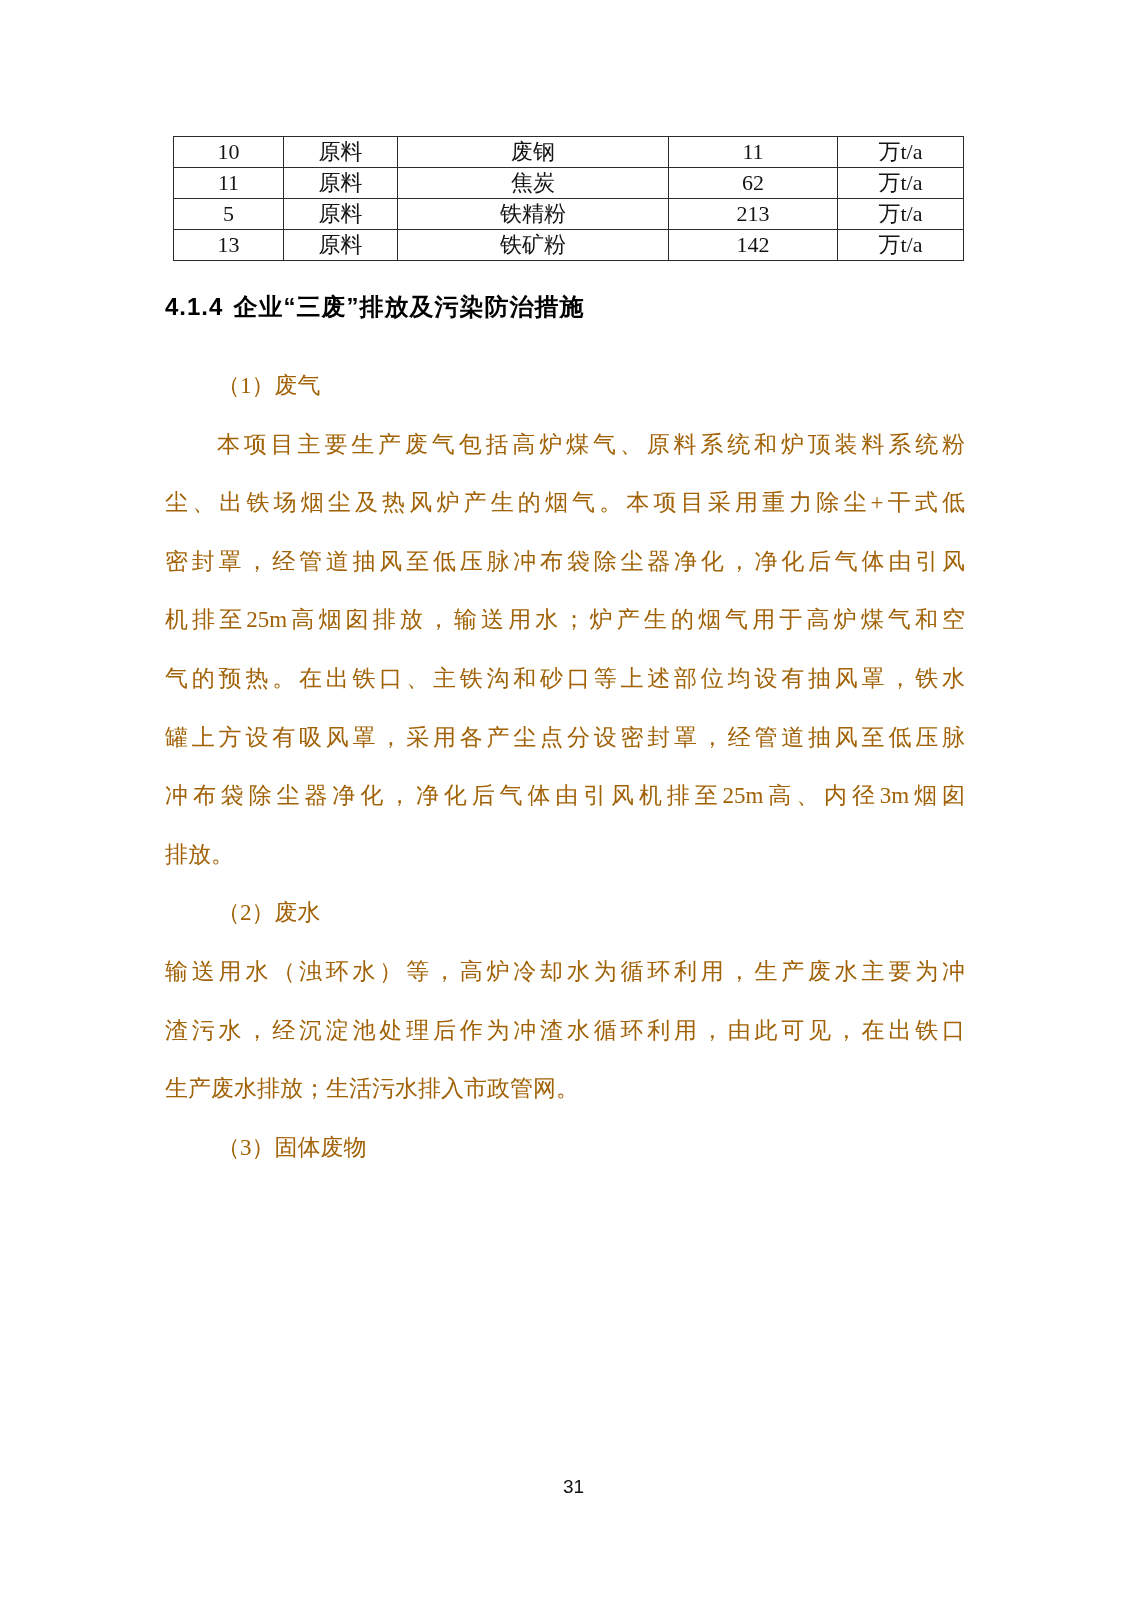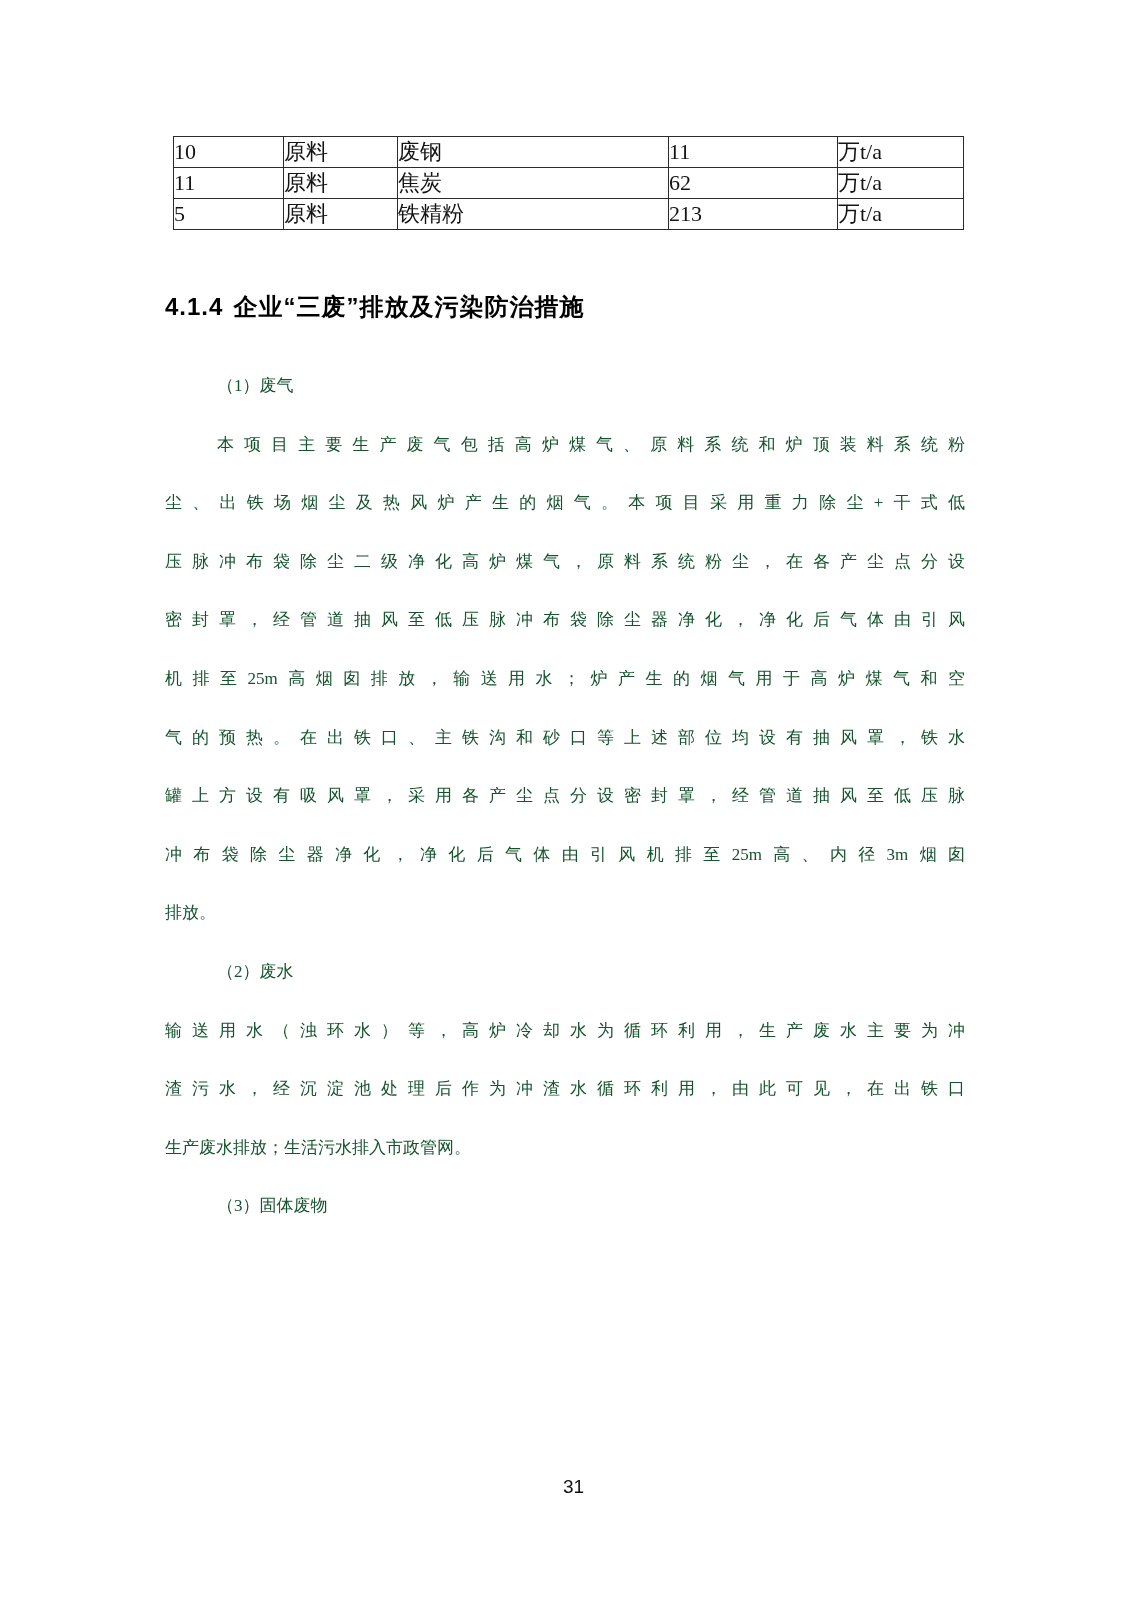--- a/index.html
+++ b/index.html
@@ -23,20 +23,21 @@
     width: 790px;
     border-collapse: collapse;
     table-layout: fixed;
     font-family: "Liberation Serif", "DejaVu Serif", serif;
     font-size: 22px;
     color: #141414;
   }
   table.materials td {
     border: 1px solid #2b2b2b;
     height: 29px;
+    text-align: center;
     vertical-align: middle;
     padding: 0;
     overflow: hidden;
     white-space: nowrap;
   }
   .heading {
     position: absolute;
     left: 165px;
     top: 291px;
     width: 820px;
@@ -45,22 +46,22 @@
     font-size: 24px;
     letter-spacing: 1px;
     color: #000000;
   }
   .heading .heading-number { margin-right: 10px; }
   .doc-body {
     position: absolute;
     left: 165px;
     top: 357px;
     width: 800px;
-    font-size: 17px;
-    color: #14532d;
+    font-size: 23px;
+    color: #a16207;
   }
   .doc-body .line {
     height: 58.6px;
     line-height: 58.6px;
     white-space: nowrap;
     overflow: visible;
   }
   .doc-body .line.indent { text-indent: 52px; }
   .doc-body .line.fill {
     white-space: normal;
@@ -107,32 +108,38 @@
           <td>62</td>
           <td>万t/a</td>
         </tr>
         <tr>
           <td>5</td>
           <td>原料</td>
           <td>铁精粉</td>
           <td>213</td>
           <td>万t/a</td>
         </tr>
+        <tr>
+          <td>13</td>
+          <td>原料</td>
+          <td>铁矿粉</td>
+          <td>142</td>
+          <td>万t/a</td>
+        </tr>
       </tbody>
   </table>
 
   <div class="heading">
     <span class="heading-number">4.1.4</span><span class="heading-title">企业“三废”排放及污染防治措施</span>
   </div>
 
   <div class="doc-body">
       <div class="line indent">（1）废气</div>
       <div class="line indent fill">本项目主要生产废气包括高炉煤气、原料系统和炉顶装料系统粉</div>
       <div class="line fill">尘、出铁场烟尘及热风炉产生的烟气。本项目采用重力除尘+干式低</div>
-      <div class="line fill">压脉冲布袋除尘二级净化高炉煤气，原料系统粉尘，在各产尘点分设</div>
       <div class="line fill">密封罩，经管道抽风至低压脉冲布袋除尘器净化，净化后气体由引风</div>
       <div class="line fill">机排至25m高烟囱排放，输送用水；炉产生的烟气用于高炉煤气和空</div>
       <div class="line fill">气的预热。在出铁口、主铁沟和砂口等上述部位均设有抽风罩，铁水</div>
       <div class="line fill">罐上方设有吸风罩，采用各产尘点分设密封罩，经管道抽风至低压脉</div>
       <div class="line fill">冲布袋除尘器净化，净化后气体由引风机排至25m高、内径3m烟囱</div>
       <div class="line">排放。</div>
       <div class="line indent">（2）废水</div>
       <div class="line fill">输送用水（浊环水）等，高炉冷却水为循环利用，生产废水主要为冲</div>
       <div class="line fill">渣污水，经沉淀池处理后作为冲渣水循环利用，由此可见，在出铁口</div>
       <div class="line">生产废水排放；生活污水排入市政管网。</div>

